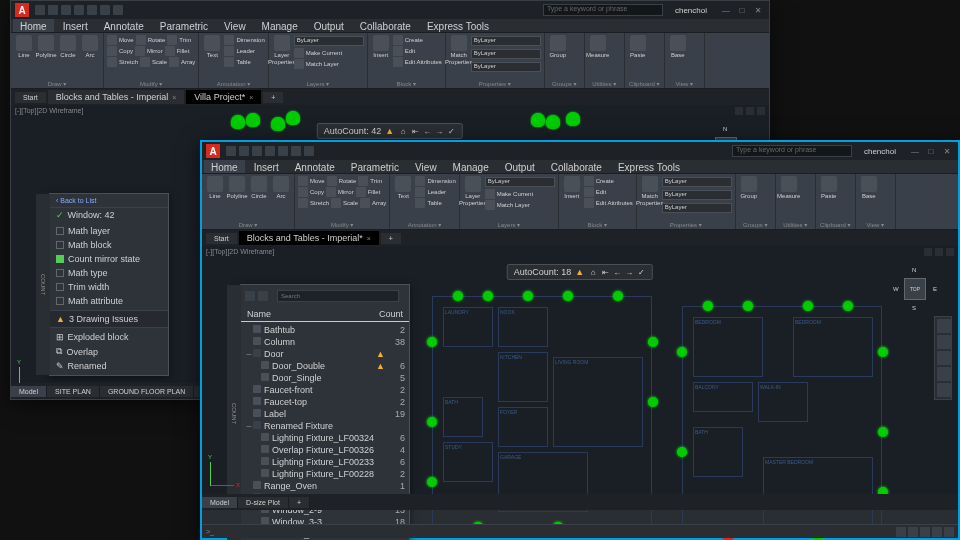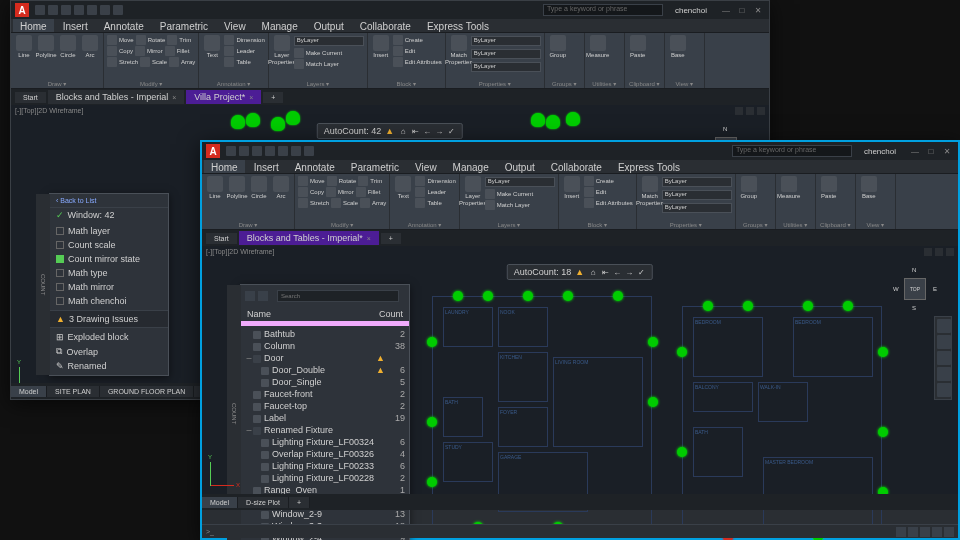--- a/index.html
+++ b/index.html
@@ -25,21 +25,21 @@
 .bigicon .ic{width:16px;height:16px;background:#4a5058;border-radius:2px}
 .bigicon .lbl{font-size:6px;text-align:center;line-height:7px}
 .smicons{display:flex;flex-direction:column;gap:1px}
 .smrow{display:flex;gap:2px;align-items:center}
 .smrow .ic{width:10px;height:10px;background:#4a5058;border-radius:1px}
 .smrow .lbl{font-size:6px}
 .panel-title{font-size:6px;text-align:center;color:#888;padding-top:1px}
 .layerdd{width:70px;height:10px;background:#2a2e33;border:1px solid #4a5058;font-size:6px;padding:0 2px;margin:1px 0}
 .doctabs{height:16px;background:#1e2226;display:flex;align-items:center;gap:2px;padding:0 4px}
 .doctab{padding:2px 8px;background:#2a2e33;font-size:7px;display:flex;align-items:center;gap:4px}
-.doctab.active{background:#4c1d95}
+.doctab.active{background:#000000}
 .doctab .x{font-size:7px;color:#888}
 .canvas{position:relative;flex:1;background:#1a1f26}
 .viewport-label{position:absolute;top:2px;left:4px;font-size:7px;color:#888}
 .vp-ctrl{position:absolute;top:2px;right:4px;font-size:7px;color:#888;display:flex;gap:3px}
 .vp-ctrl span{width:8px;height:8px;background:#2a2e33}
 .autocount{position:absolute;top:18px;left:50%;transform:translateX(-50%);background:#2a2e33;border:1px solid #4a5058;padding:2px 6px;font-size:7px;display:flex;align-items:center;gap:4px;border-radius:2px}
 .autocount .warn{color:#f0b030}
 .autocount .nav{display:flex;gap:2px}
 .autocount .nav span{width:10px;height:10px;display:flex;align-items:center;justify-content:center;font-size:8px}
 .viewcube{position:absolute;top:25px;right:25px;width:36px;height:36px}
@@ -59,23 +59,23 @@
 .pal-back{left:38px;top:88px;width:120px}
 .pal-front{left:38px;top:38px;width:170px;height:260px}
 .pal-strip{position:absolute;left:-14px;top:0;bottom:0;width:14px;background:#2a2e33;display:flex;align-items:center;justify-content:center;writing-mode:vertical-rl;font-size:6px;color:#888}
 .pal-hdr{padding:3px 6px;font-size:7px;color:#8af;border-bottom:1px solid #3a4048;display:flex;align-items:center;gap:3px}
 .pal-body{padding:2px 0}
 .pal-row{padding:2px 6px;font-size:7px;display:flex;align-items:center;gap:4px}
 .pal-row .cb{width:8px;height:8px;border:1px solid #666}
 .pal-row .cb.on{background:#5c5;border-color:#5c5}
 .pal-section{padding:3px 6px;font-size:7px;display:flex;align-items:center;gap:4px;background:#262a30;border-top:1px solid #3a4048;border-bottom:1px solid #3a4048}
 .pal-section .warn{color:#f0b030}
-.count-hdr{display:flex;padding:2px 6px;font-size:7px;color:#888;border-bottom:5px solid #f0abfc}
+.count-hdr{display:flex;padding:2px 6px;font-size:7px;color:#888;border-bottom:1px solid #f0abfc}
 .count-hdr .nm{flex:1}
-.tree-row{display:flex;padding:1px 4px;font-size:7px;align-items:flex-end}
+.tree-row{display:flex;padding:1px 4px;font-size:7px;align-items:flex-start}
 .tree-row .exp{width:8px;text-align:center;color:#888}
 .tree-row .ic{width:8px;height:8px;margin-right:3px;border-radius:1px}
 .tree-row .ic.folder{background:#3a4048}
 .tree-row .ic.block{background:#4a5058}
 .tree-row .nm{flex:1}
 .tree-row .ct{width:20px;text-align:right;color:#aaa}
 .tree-row .wr{color:#f0b030;margin-left:3px}
 .tree-row.d1{padding-left:12px}
 .searchbox{margin:3px 6px;height:12px;background:#1e2226;border:1px solid #3a4048;font-size:6px;padding:0 3px;color:#666;flex:1}
 .tree-top{display:flex;align-items:center;padding:2px 4px;gap:3px}
@@ -343,37 +343,37 @@
             <span style="color:#5c5">✓</span>
             <span>Window: 42</span>
           </div>
         <div class="pal-body" id="back-checks">
             <div class="pal-row">
               <span class="cb"></span>
               <span>Math layer</span>
             </div>
             <div class="pal-row">
               <span class="cb"></span>
-              <span>Count scale</span>
+              <span>Math block</span>
             </div>
             <div class="pal-row">
               <span class="cb on"></span>
               <span>Count mirror state</span>
             </div>
             <div class="pal-row">
               <span class="cb"></span>
               <span>Math type</span>
             </div>
             <div class="pal-row">
               <span class="cb"></span>
-              <span>Math mirror</span>
+              <span>Trim width</span>
             </div>
             <div class="pal-row">
               <span class="cb"></span>
-              <span>Math chenchoi</span>
+              <span>Math attribute</span>
             </div>
           </div>
         <div class="pal-section">
             <span class="warn">▲</span>
             <span>3 Drawing Issues</span>
           </div>
         <div class="pal-body" id="back-issues">
             <div class="pal-row">
               <span>⊞</span>
               <span>Exploded block</span>

